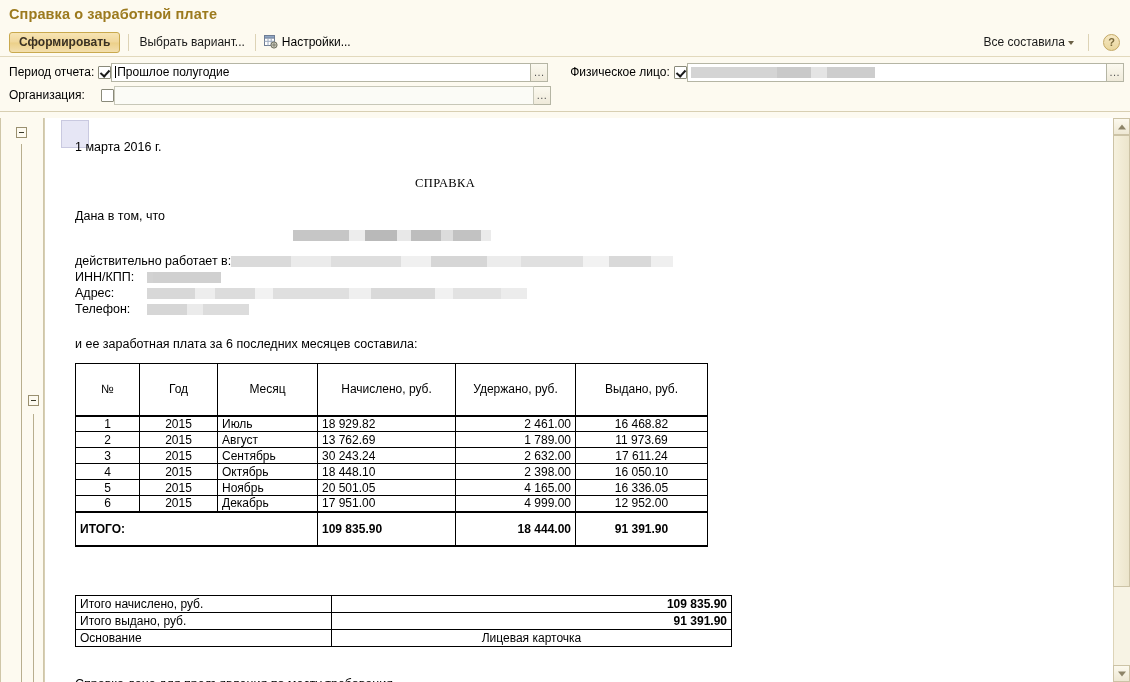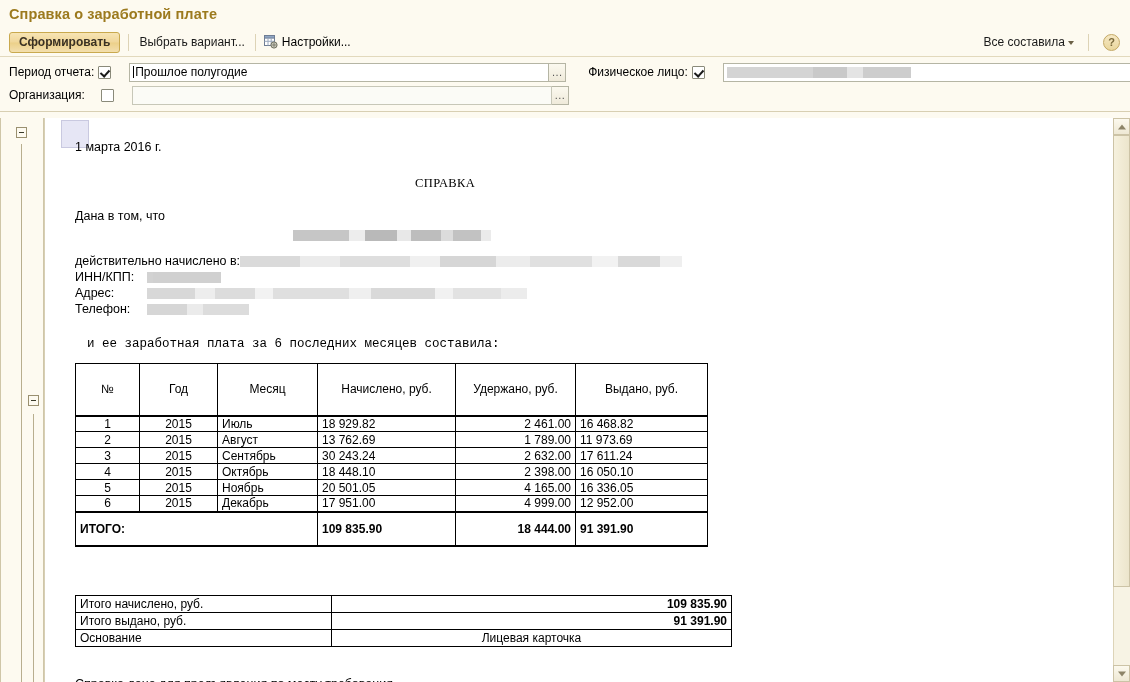--- a/index.html
+++ b/index.html
@@ -157,21 +157,21 @@
     left: 3px; top: 1px;
     width: 4px; height: 7px;
     border: solid #1a1a1a;
     border-width: 0 2px 2px 0;
     transform: rotate(42deg);
   }
   .fieldwrap {
     display: flex;
     align-items: stretch;
     height: 19px;
-    margin-left: 18px;
+    margin-left: 0;
   }
   .field {
     border: 1px solid #b5b5a4;
     background: #fff;
     box-sizing: border-box;
     height: 19px;
     display: flex;
     align-items: center;
     padding: 0 3px;
     font-size: 12px;
@@ -288,21 +288,21 @@
     font-size: 12.5px;
     letter-spacing: 0.4px;
     margin-bottom: 18px;
   }
   .doc-line { margin-bottom: 4px; line-height: 15px; }
   .name-block { margin: 6px 0 10px 218px; }
   .doc-works { display: flex; align-items: center; }
   .info-list { margin-top: 1px; }
   .info-row { display: flex; align-items: center; height: 16px; }
   .info-key { width: 72px; white-space: nowrap; }
-  .doc-months { margin: 20px 0 12px 12px; font-family: Liberation Mono, monospace; }
+  .doc-months { margin: 20px 0 12px 0; }
 
   
   table.main {
     border-collapse: collapse;
     font-size: 12px;
     table-layout: fixed;
     margin-left: 0;
   }
   table.main td, table.main th {
     border: 1px solid #000;
@@ -316,21 +316,21 @@
     height: 52px;
     text-align: center;
     font-size: 12px;
     border-bottom-width: 2px;
   }
   .c-num   { width: 64px;  text-align: center; }
   .c-year  { width: 78px;  text-align: center; }
   .c-month { width: 100px; text-align: left; }
   .c-acc   { width: 138px; text-align: left; }
   .c-ded   { width: 120px; text-align: right; }
-  .c-paid  { width: 132px; text-align: left; }
+  .c-paid  { width: 132px; text-align: center; }
   tr.total td {
     font-weight: bold;
     border-top: 2px solid #000;
     border-bottom: 2px solid #000;
     height: 34px;
   }
   tr.total td.lbl { text-align: left; }
 
   
   table.summary {
@@ -483,21 +483,21 @@
 
       <div class="doc-spravka">СПРАВКА</div>
 
       <div class="doc-line">Дана в том, что</div>
 
       <div class="name-block">
         <span class="redact" style="width:56px;background:#c6c6c6;display:inline-block"></span><span class="redact" style="width:16px;background:#ededed;display:inline-block"></span><span class="redact" style="width:32px;background:#b9b9b9;display:inline-block"></span><span class="redact" style="width:14px;background:#e8e8e8;display:inline-block"></span><span class="redact" style="width:30px;background:#bdbdbd;display:inline-block"></span><span class="redact" style="width:12px;background:#dcdcdc;display:inline-block"></span><span class="redact" style="width:28px;background:#c2c2c2;display:inline-block"></span><span class="redact" style="width:10px;background:#ebebeb;display:inline-block"></span>
       </div>
 
       <div class="doc-works">
-        <span>действительно начислено в:</span>
+        <span>действительно работает в:</span>
         <span style="display:inline-flex">
           <span class="redact" style="width:60px;background:#dadada"></span>
             <span class="redact" style="width:40px;background:#ebebeb"></span>
             <span class="redact" style="width:70px;background:#dedede"></span>
             <span class="redact" style="width:30px;background:#f0f0f0"></span>
             <span class="redact" style="width:56px;background:#d6d6d6"></span>
             <span class="redact" style="width:34px;background:#ececec"></span>
             <span class="redact" style="width:62px;background:#e0e0e0"></span>
             <span class="redact" style="width:26px;background:#f2f2f2"></span>
             <span class="redact" style="width:42px;background:#d9d9d9"></span>

